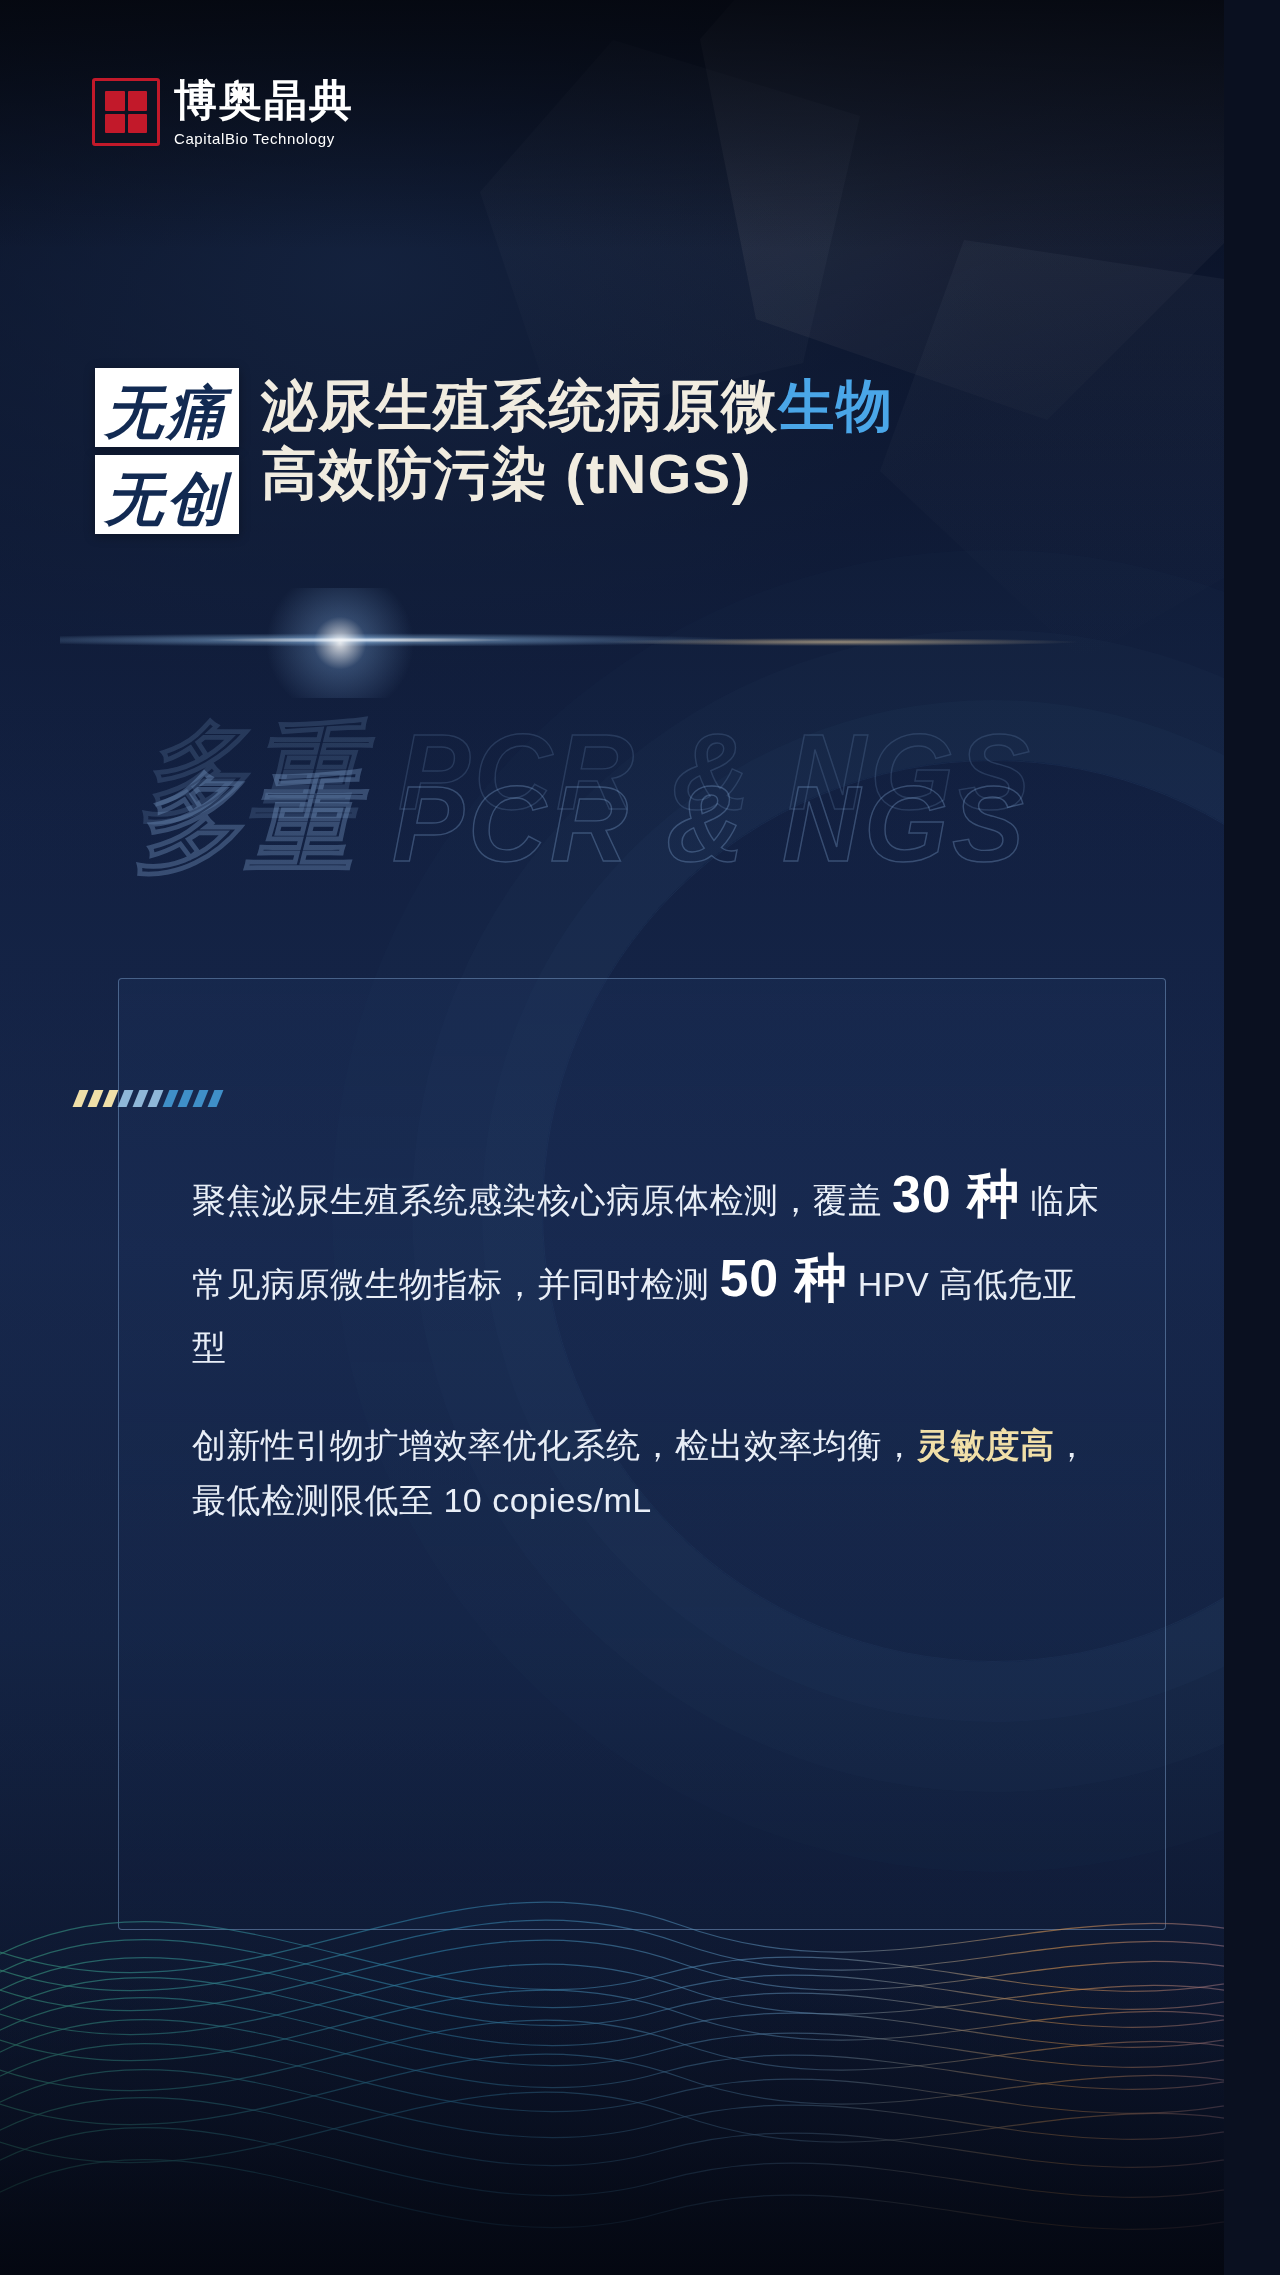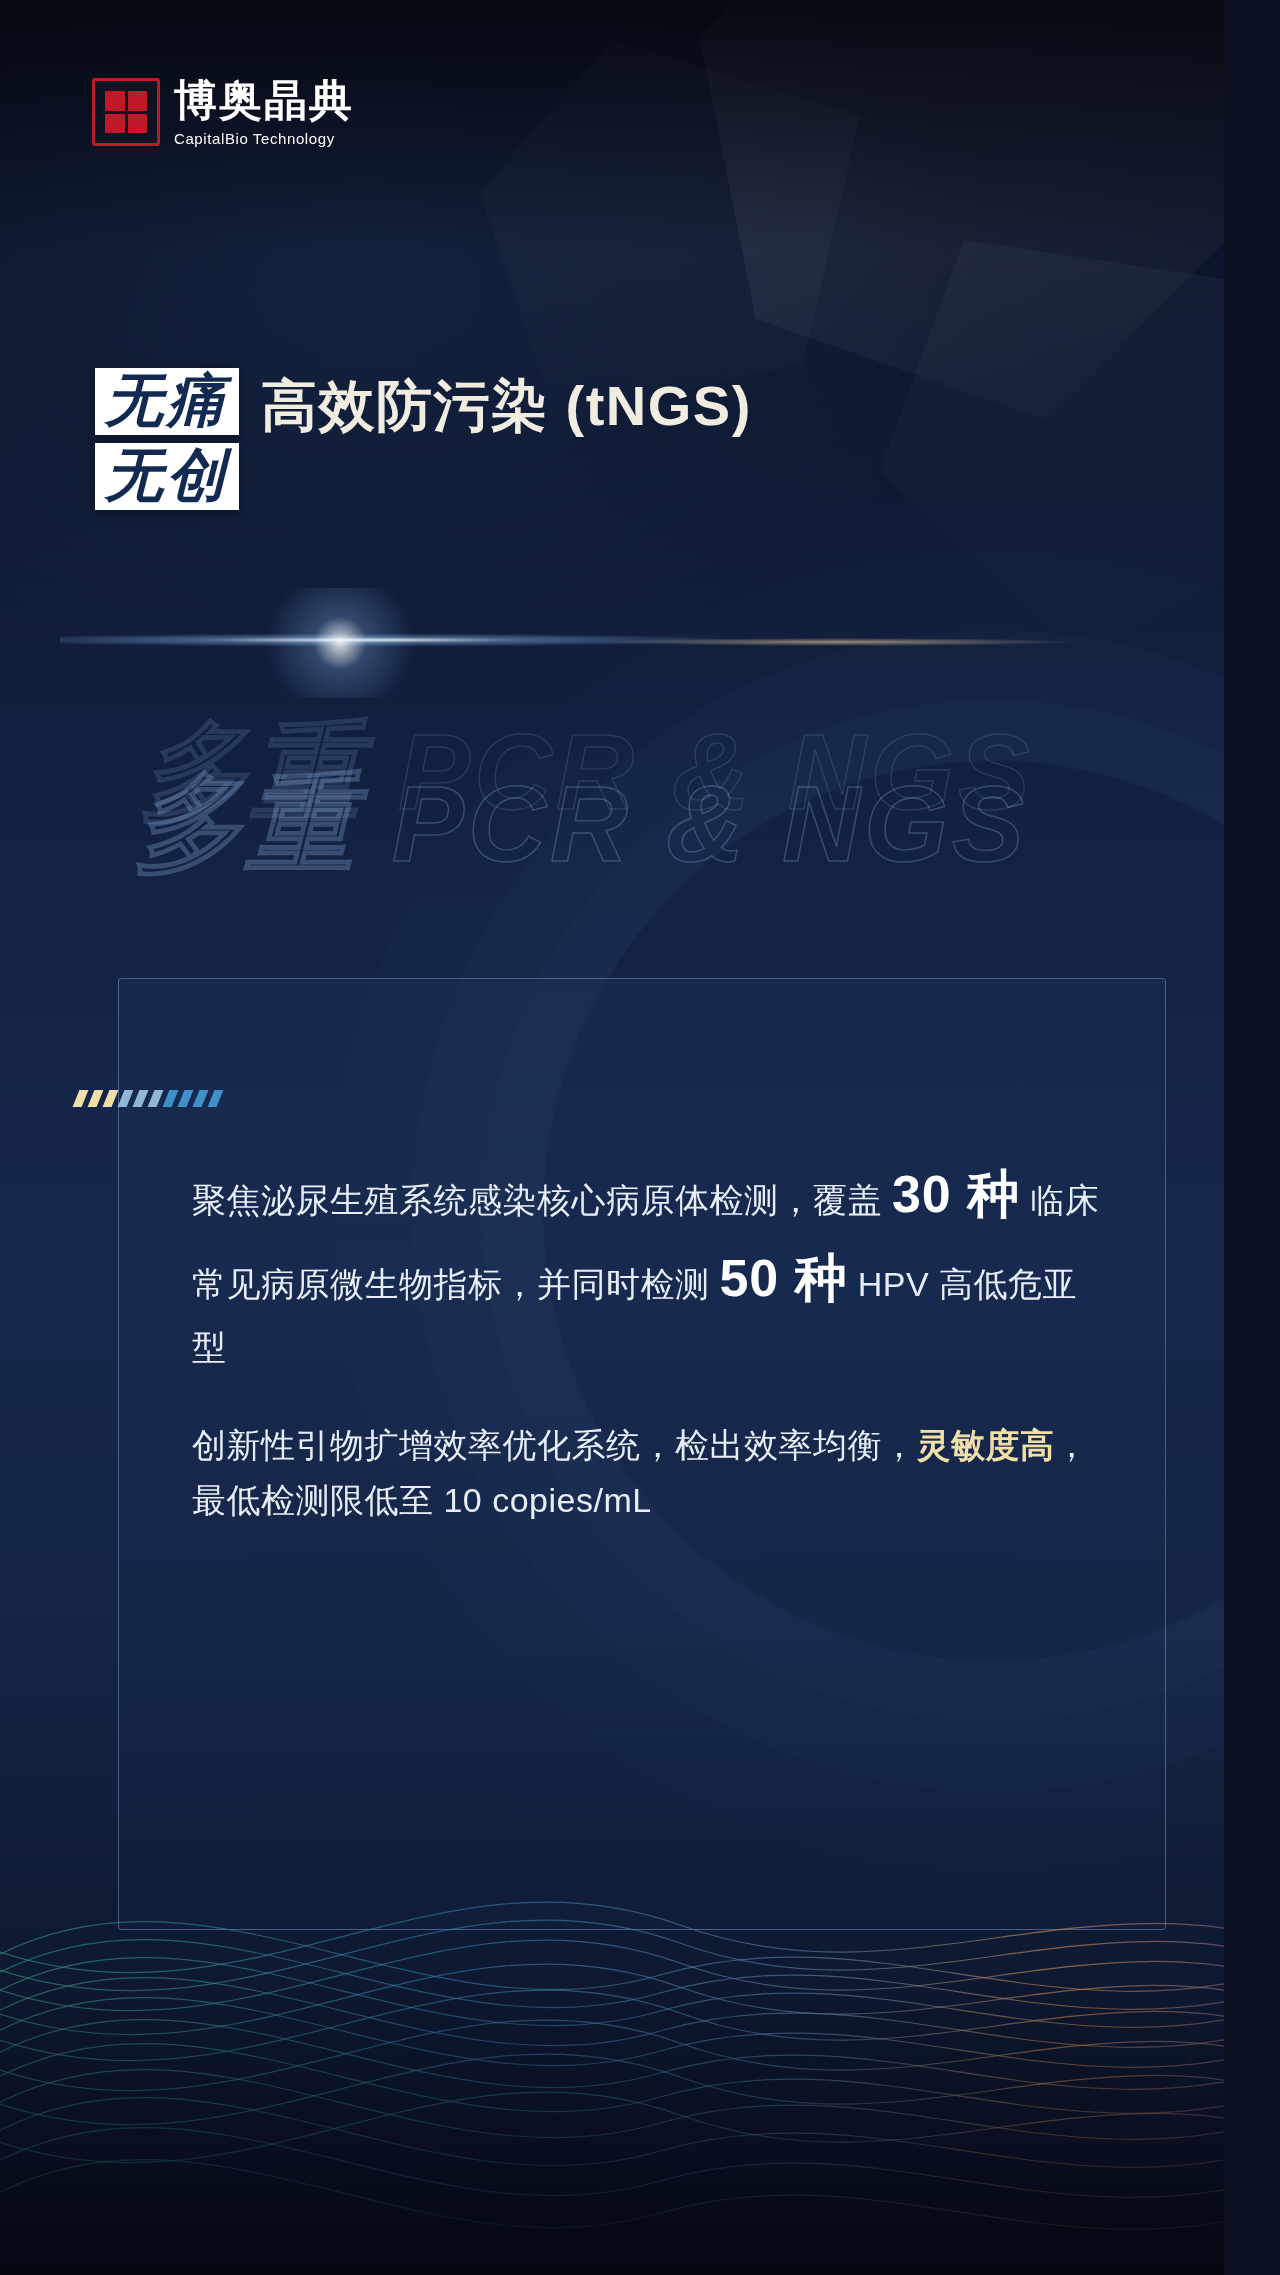--- a/index.html
+++ b/index.html
@@ -122,21 +122,21 @@
     flex-direction: column;
     gap: 8px;
   }
   .badge span {
     display: inline-block;
     background: #ffffff;
     color: #122a52;
     font-size: 58px;
     font-weight: bold;
     letter-spacing: 4px;
-    padding: 4px 10px 8px 10px;
+    padding: 16px 10px 8px 10px;
     line-height: 0.95;
     font-style: italic;
     box-shadow: 0 2px 10px rgba(0,0,0,0.35);
   }
   .title-block {
     margin-top: 4px;
   }
   .title-line1, .title-line2 {
     font-size: 56px;
     font-weight: bold;
@@ -279,20 +279,23 @@
       <div class="logo-en">CapitalBio Technology</div>
     </div>
   </div>
 
   <div class="headline">
     <div class="badge">
       <span>无痛</span>
       <span>无创</span>
     </div>
     <div class="title-block">
+      <div class="title-line1">
+        <span>泌尿生殖系统病原微</span><span class="t-accent">生物</span>
+      </div>
       <div class="title-line2">高效防污染 (tNGS)</div>
     </div>
   </div>
 
   <div class="streak"></div>
   <div class="flare"></div>
 
   <div class="watermark">
     <div class="wm-row a">多重 PCR &amp; NGS</div>
     <div class="wm-row b">多重 PCR &amp; NGS</div>

